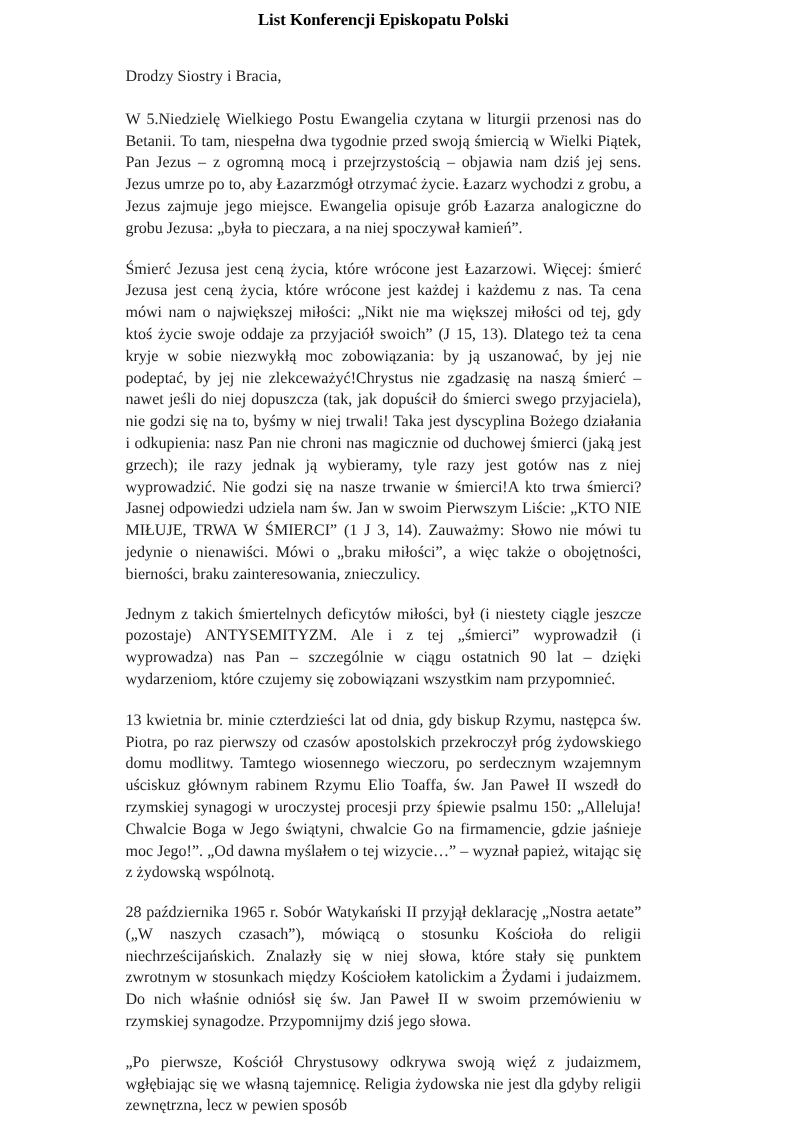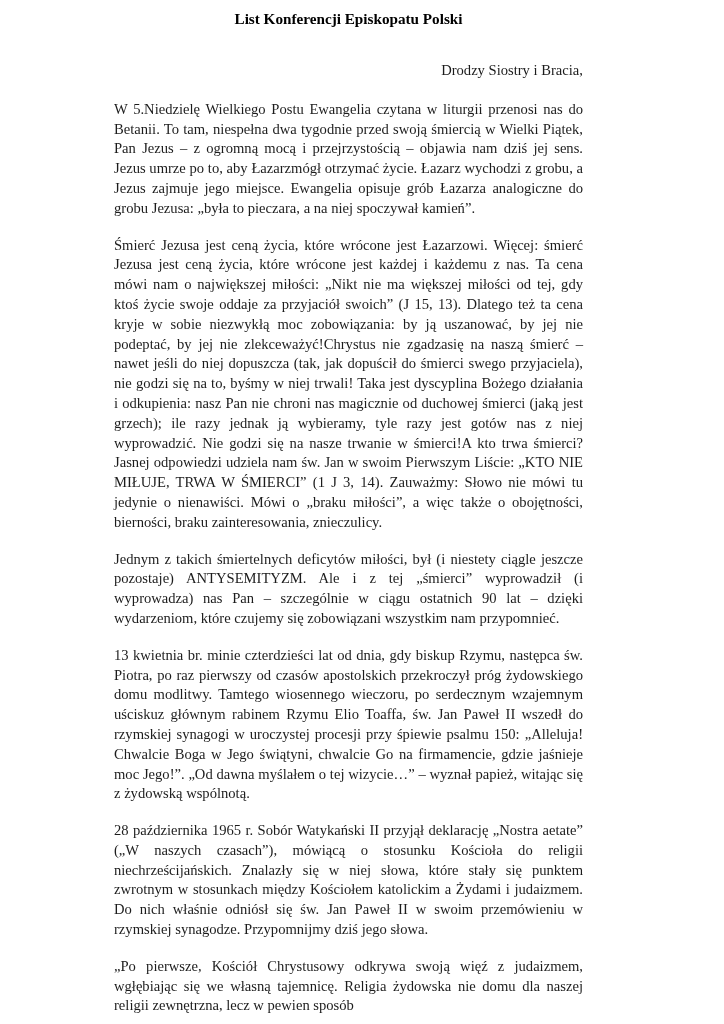--- a/index.html
+++ b/index.html
@@ -25,21 +25,21 @@
   .doc-title {
     text-align: center;
     font-weight: bold;
     font-size: 15.2px;
     line-height: 22px;
     color: #000000;
     margin: 0 0 31px 0;
   }
   .salutation {
     margin: 0 0 19px 0;
-    text-align: right;
+    text-align: left;
   }
   .body-paragraph {
     margin: 4px 0 17px 0;
     text-align: justify;
     text-justify: inter-word;
   }
 </style>
 </head>
 <body>
 
@@ -48,14 +48,14 @@
     <div>List Konferencji Episkopatu Polski</div>
   </header>
 
   <p class="salutation">Drodzy Siostry i Bracia,</p>
 
   <p class="body-paragraph">W 5.Niedzielę Wielkiego Postu Ewangelia czytana w liturgii przenosi nas do Betanii. To tam, niespełna dwa tygodnie przed swoją śmiercią w Wielki Piątek, Pan Jezus – z ogromną mocą i przejrzystością – objawia nam dziś jej sens. Jezus umrze po to, aby Łazarzmógł otrzymać życie. Łazarz wychodzi z grobu, a Jezus zajmuje jego miejsce. Ewangelia opisuje grób Łazarza analogiczne do grobu Jezusa: „była to pieczara, a na niej spoczywał kamień”.</p>
   <p class="body-paragraph">Śmierć Jezusa jest ceną życia, które wrócone jest Łazarzowi. Więcej: śmierć Jezusa jest ceną życia, które wrócone jest każdej i każdemu z nas. Ta cena mówi nam o największej miłości: „Nikt nie ma większej miłości od tej, gdy ktoś życie swoje oddaje za przyjaciół swoich” (J 15, 13). Dlatego też ta cena kryje w sobie niezwykłą moc zobowiązania: by ją uszanować, by jej nie podeptać, by jej nie zlekceważyć!Chrystus nie zgadzasię na naszą śmierć – nawet jeśli do niej dopuszcza (tak, jak dopuścił do śmierci swego przyjaciela), nie godzi się na to, byśmy w niej trwali! Taka jest dyscyplina Bożego działania i odkupienia: nasz Pan nie chroni nas magicznie od duchowej śmierci (jaką jest grzech); ile razy jednak ją wybieramy, tyle razy jest gotów nas z niej wyprowadzić. Nie godzi się na nasze trwanie w śmierci!A kto trwa śmierci?Jasnej odpowiedzi udziela nam św. Jan w swoim Pierwszym Liście: „KTO NIE MIŁUJE, TRWA W ŚMIERCI” (1 J 3, 14). Zauważmy: Słowo nie mówi tu jedynie o nienawiści. Mówi o „braku miłości”, a więc także o obojętności, bierności, braku zainteresowania, znieczulicy.</p>
   <p class="body-paragraph">Jednym z takich śmiertelnych deficytów miłości, był (i niestety ciągle jeszcze pozostaje) ANTYSEMITYZM. Ale i z tej „śmierci” wyprowadził (i wyprowadza) nas Pan – szczególnie w ciągu ostatnich 90 lat – dzięki wydarzeniom, które czujemy się zobowiązani wszystkim nam przypomnieć.</p>
   <p class="body-paragraph">13 kwietnia br. minie czterdzieści lat od dnia, gdy biskup Rzymu, następca św. Piotra, po raz pierwszy od czasów apostolskich przekroczył próg żydowskiego domu modlitwy. Tamtego wiosennego wieczoru, po serdecznym wzajemnym uściskuz głównym rabinem Rzymu Elio Toaffa, św. Jan Paweł II wszedł do rzymskiej synagogi w uroczystej procesji przy śpiewie psalmu 150: „Alleluja! Chwalcie Boga w Jego świątyni, chwalcie Go na firmamencie, gdzie jaśnieje moc Jego!”. „Od dawna myślałem o tej wizycie…” – wyznał papież, witając się z żydowską wspólnotą.</p>
   <p class="body-paragraph">28 października 1965 r. Sobór Watykański II przyjął deklarację „Nostra aetate” („W naszych czasach”), mówiącą o stosunku Kościoła do religii niechrześcijańskich. Znalazły się w niej słowa, które stały się punktem zwrotnym w stosunkach między Kościołem katolickim a Żydami i judaizmem. Do nich właśnie odniósł się św. Jan Paweł II w swoim przemówieniu w rzymskiej synagodze. Przypomnijmy dziś jego słowa.</p>
-  <p class="body-paragraph">„Po pierwsze, Kościół Chrystusowy odkrywa swoją więź z judaizmem, wgłębiając się we własną tajemnicę. Religia żydowska nie domu dla naszej religii zewnętrzna, lecz w pewien sposób</p>
+  <p class="body-paragraph">„Po pierwsze, Kościół Chrystusowy odkrywa swoją więź z judaizmem, wgłębiając się we własną tajemnicę. Religia żydowska nie jest dla gdyby religii zewnętrzna, lecz w pewien sposób</p>
 </div>
 
 </body></html>

